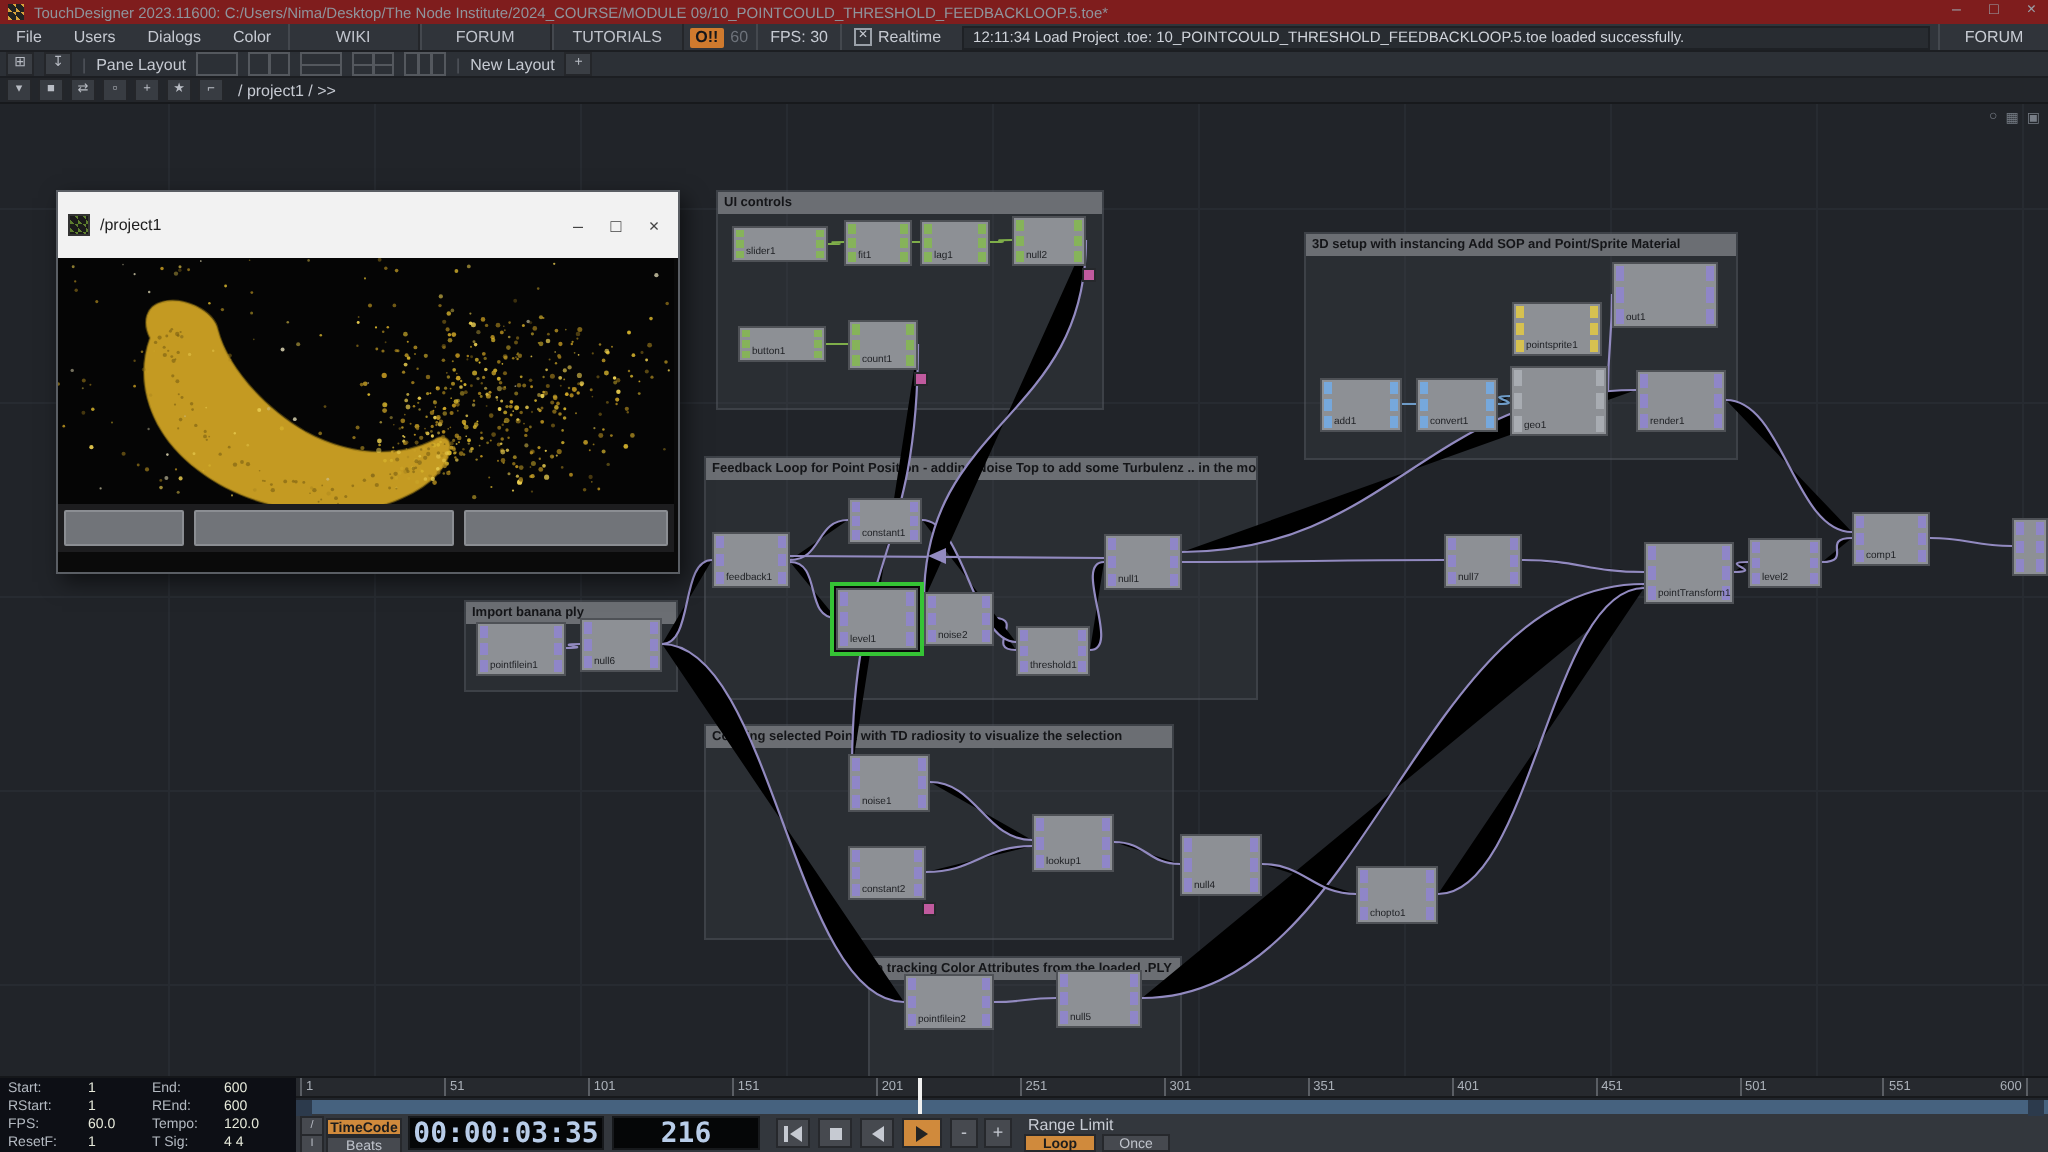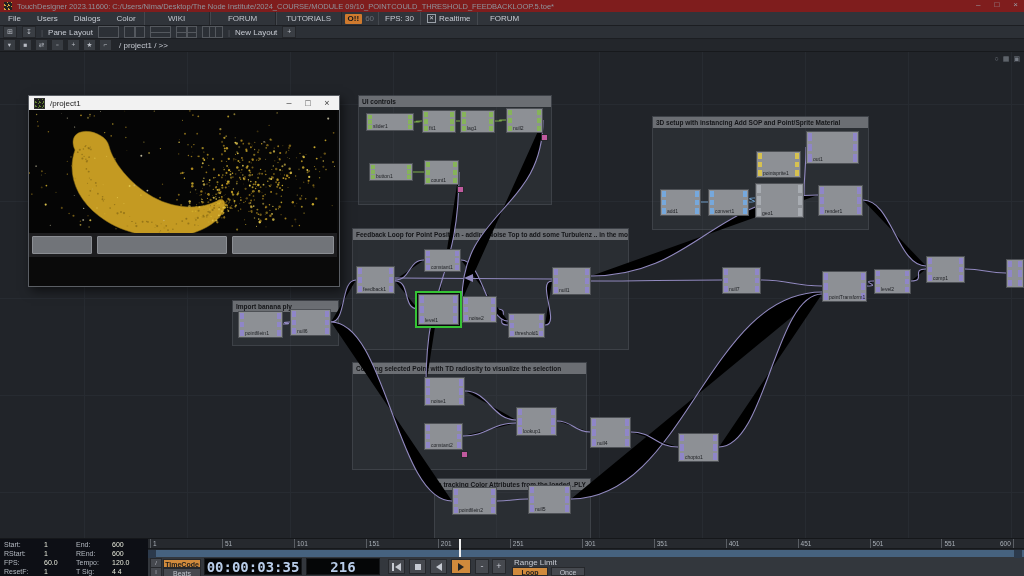--- a/index.html
+++ b/index.html
@@ -57,21 +57,21 @@
   .t-banana{background:radial-gradient(ellipse 45% 38% at 38% 64%,#d2ac28 60%,transparent 61%),radial-gradient(ellipse 42% 32% at 66% 40%,#c9a227 60%,transparent 61%),#0c0c0d;}
   .t-ellipse{background:radial-gradient(ellipse 36% 42% at 50% 50%,#f4f4f4 97%,transparent 100%),#0c0c0d;}
   .t-gold{background:linear-gradient(#caa82a,#caa82a) 50% 50%/62% 72% no-repeat,#0c0c0d;}
   .t-goldchk{background-color:#1a1406;background-image:linear-gradient(45deg,#caa82a 25%,transparent 25% 75%,#caa82a 75%),linear-gradient(45deg,#caa82a 25%,transparent 25% 75%,#caa82a 75%);background-position:0 0,3px 3px;background-size:6px 6px;}
   .t-sparkle{background-color:#0c0c0d;background-image:radial-gradient(#c9a227 .6px,transparent .9px);background-size:8px 6px;background-position:2px 2px;}
   .t-slider{background:linear-gradient(#d0d0d0,#d0d0d0) 68% 50%/10% 78% no-repeat,linear-gradient(#222,#222) 50% 50%/88% 34% no-repeat,#64676c;}
   .t-button{background:radial-gradient(circle at 50% 50%,#e8e8e8 20%,transparent 23%),linear-gradient(#26262a,#26262a) 50% 50%/78% 62% no-repeat,#64676c;}
   #netcorner{position:absolute;right:4px;top:3px;display:flex;gap:4px;font-size:7px;color:#777d86;}
   
   #viewer{position:absolute;left:28px;top:95px;width:310px;height:190px;border:1px solid #5a5e64;background:#0a0a0a;box-shadow:3px 4px 10px rgba(0,0,0,.55);}
-  #vtitle{height:14px;background:#f2f2f2;display:flex;align-items:center;gap:5px;padding:0 5px;box-sizing:border-box;}
+  #vtitle{height:33px;background:#f2f2f2;display:flex;align-items:center;gap:5px;padding:0 5px;box-sizing:border-box;}
   #vicon{width:9px;height:9px;background-image:linear-gradient(45deg,#5d7e2e 25%,#1a1a1a 25% 75%,#5d7e2e 75%);background-size:4px 4px;border:1px solid #333;}
   #vtitletxt{font-size:8px;color:#202020;flex:1;}
   .vctrl{width:14px;text-align:center;font-size:9px;color:#444;}
   #vcontent{position:relative;width:308px;height:147px;background:#050505;overflow:hidden;}
   #vstrip{position:absolute;left:0;bottom:0;width:308px;height:24px;background:#1d1d1f;display:flex;align-items:center;gap:5px;padding:0 3px;box-sizing:border-box;}
   .vbtn{height:16px;background:#717479;border:1px solid #8b8e93;border-radius:1px;}
   
   #timeline{left:0;top:538px;width:1024px;height:38px;background:#33373d;border-top:1px solid #15171a;box-sizing:border-box;}
   #tlinfo{position:absolute;left:0;top:0;width:148px;height:38px;background:#0d0f15;font-size:7px;}
   .tlrow{position:absolute;white-space:nowrap;}
@@ -120,20 +120,21 @@
     <span class="mlink">WIKI</span>
     <span class="mlink">FORUM</span>
     <span class="mlink">TUTORIALS</span>
     <span id="perfbadge">O!!</span>
     <span id="perfdim">60</span>
     <span class="fpsbox">FPS: 30</span>
     <span id="rtcheck">
       <span id="rtbox">✕</span>
       <span>Realtime</span>
     </span>
+    <span id="statusmsg">12:11:34 Load Project .toe: 10_POINTCOULD_THRESHOLD_FEEDBACKLOOP.5.toe loaded successfully.</span>
     <span id="updatebtn">FORUM</span>
   </div>
 
   <div id="panebar" class="abs">
     <span class="sqbtn">⊞</span>
     <span class="sqbtn">↧</span>
     <span class="vsep">|</span>
     <span>Pane Layout</span>
     <span class="preset"></span>
     <span class="preset p2"></span>

